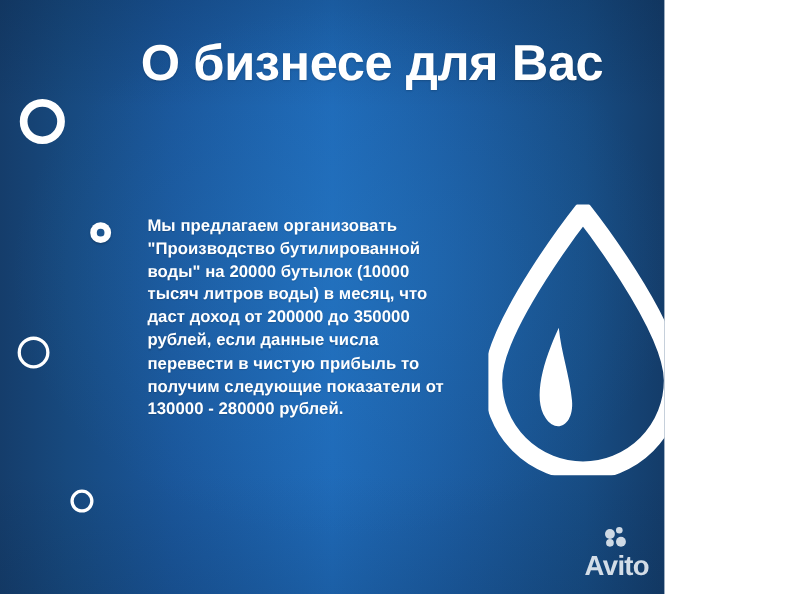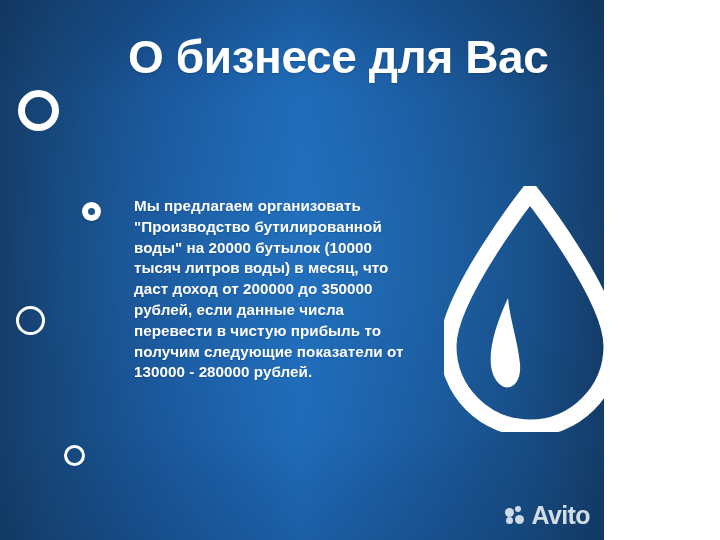--- a/index.html
+++ b/index.html
@@ -137,20 +137,21 @@
   
   .avito {
     position: absolute;
     right: 14px;
     bottom: 12px;
     display: flex;
     align-items: center;
     gap: 5px;
     opacity: 0.88;
     z-index: 7;
+    flex-direction: column;
   }
   .avito-mark { position: relative; width: 21px; height: 19px; }
   .avito-mark i {
     position: absolute;
     display: block;
     border-radius: 50%;
     background: #e9eff5;
   }
   .avito-mark .d1 { left: 0;    top: 2px;  width: 9px;  height: 9px; }
   .avito-mark .d2 { left: 10px; top: 0;    width: 6px;  height: 6px; }

